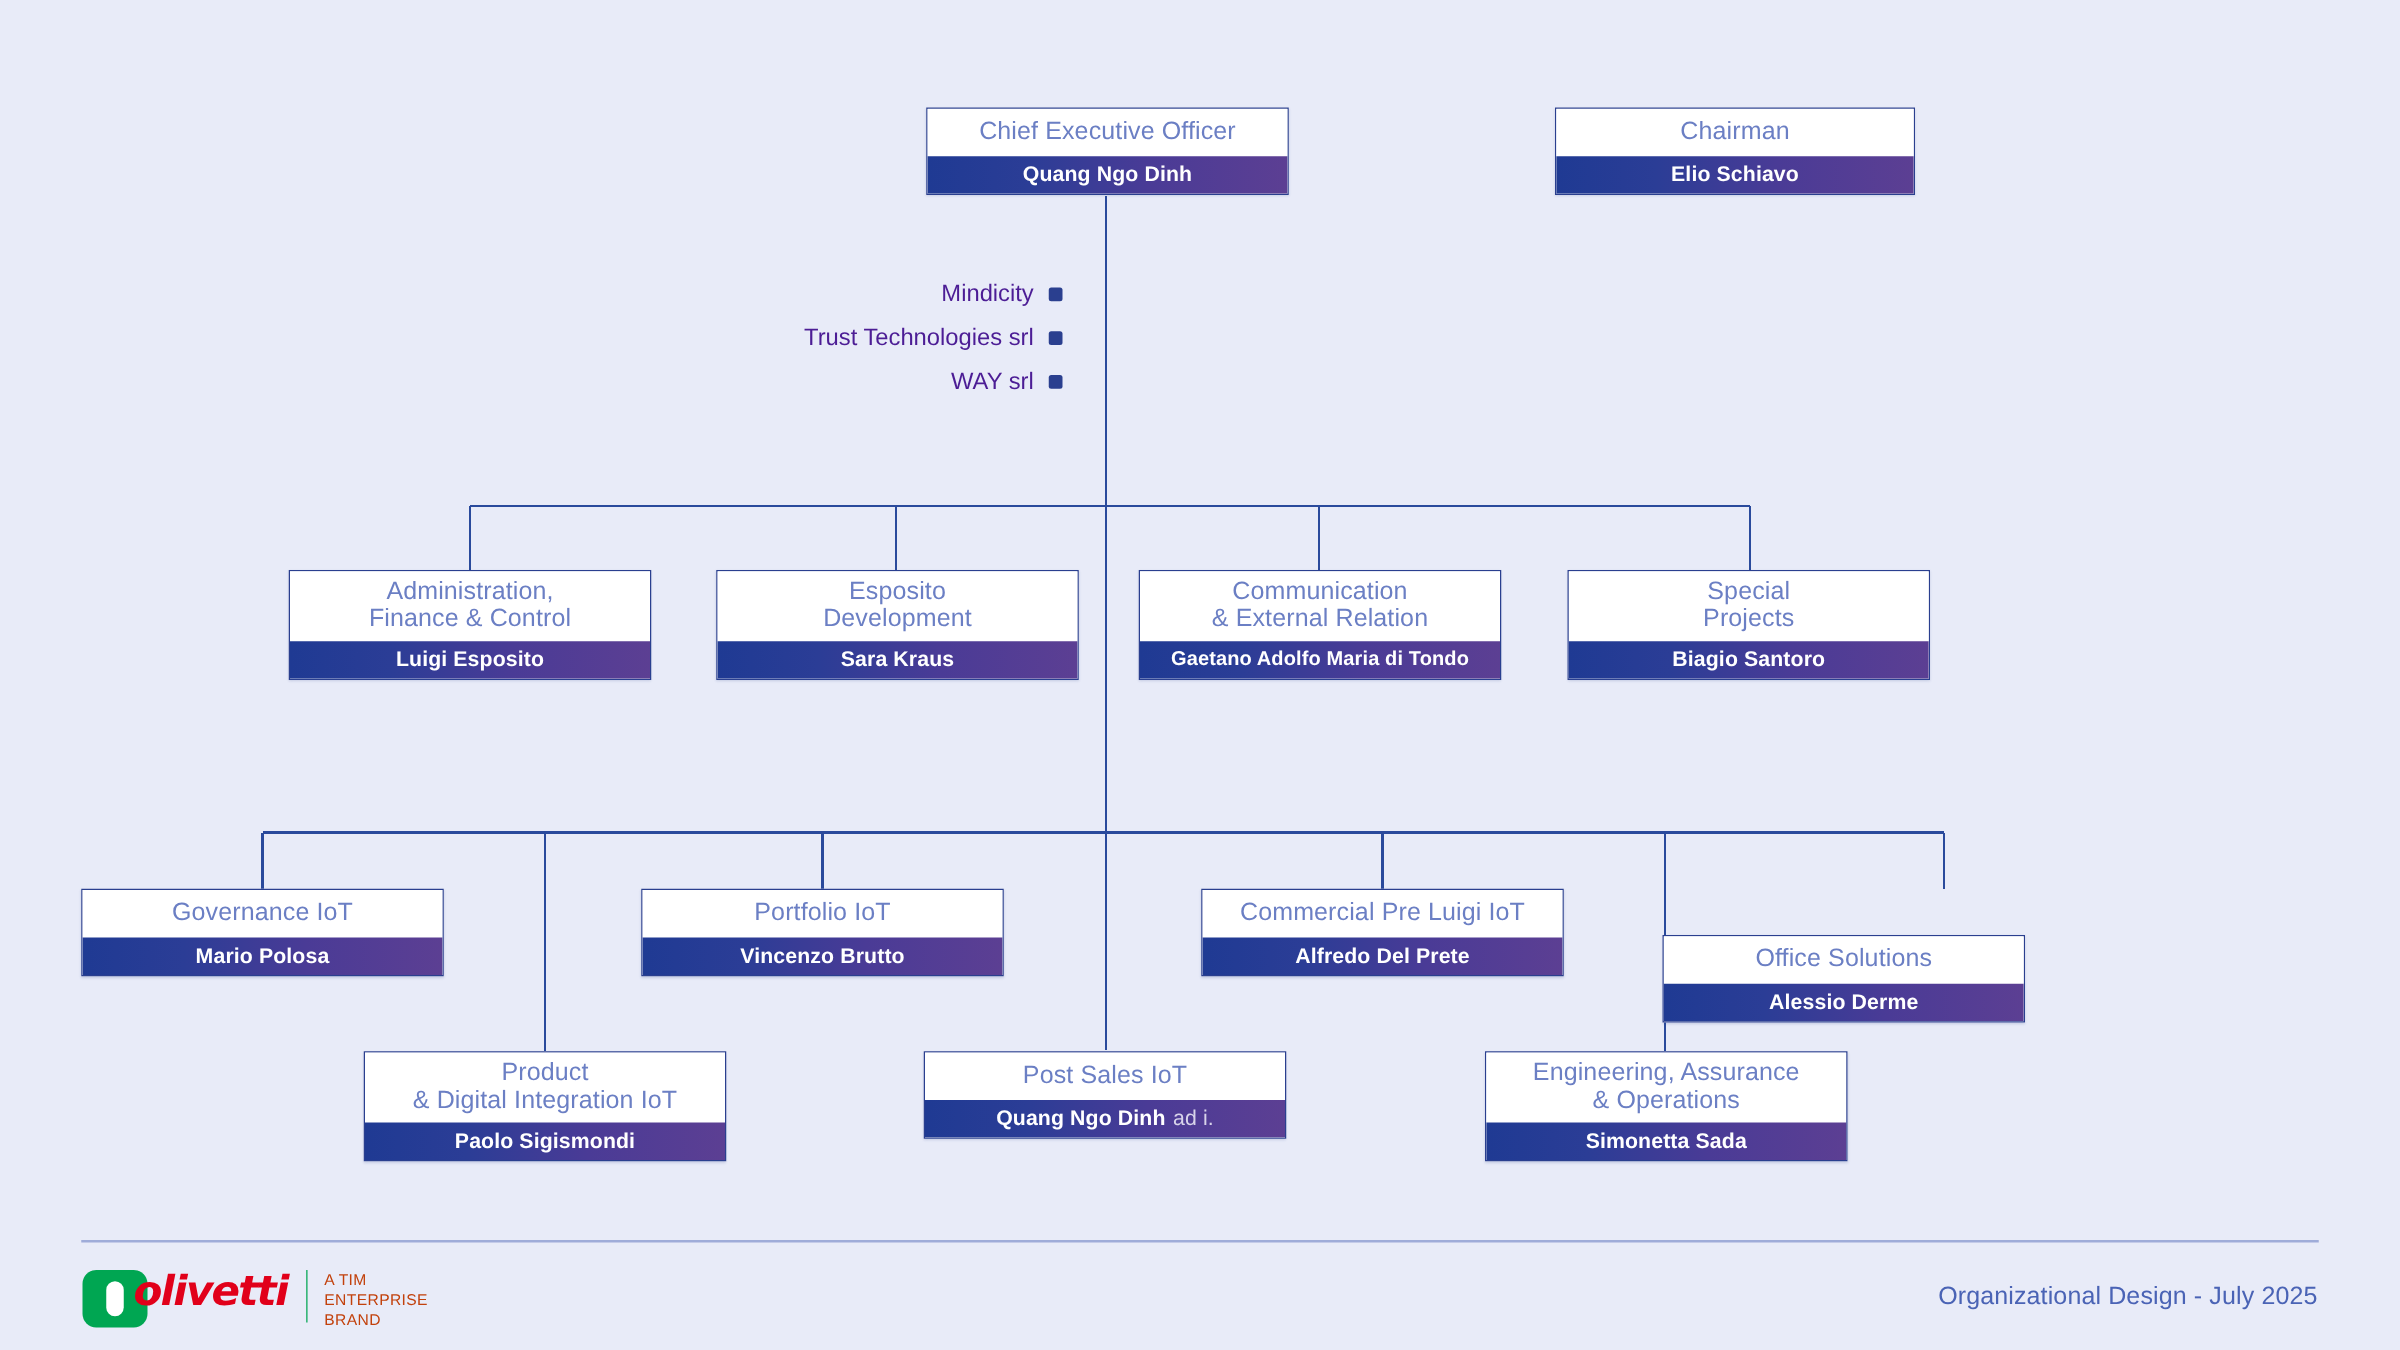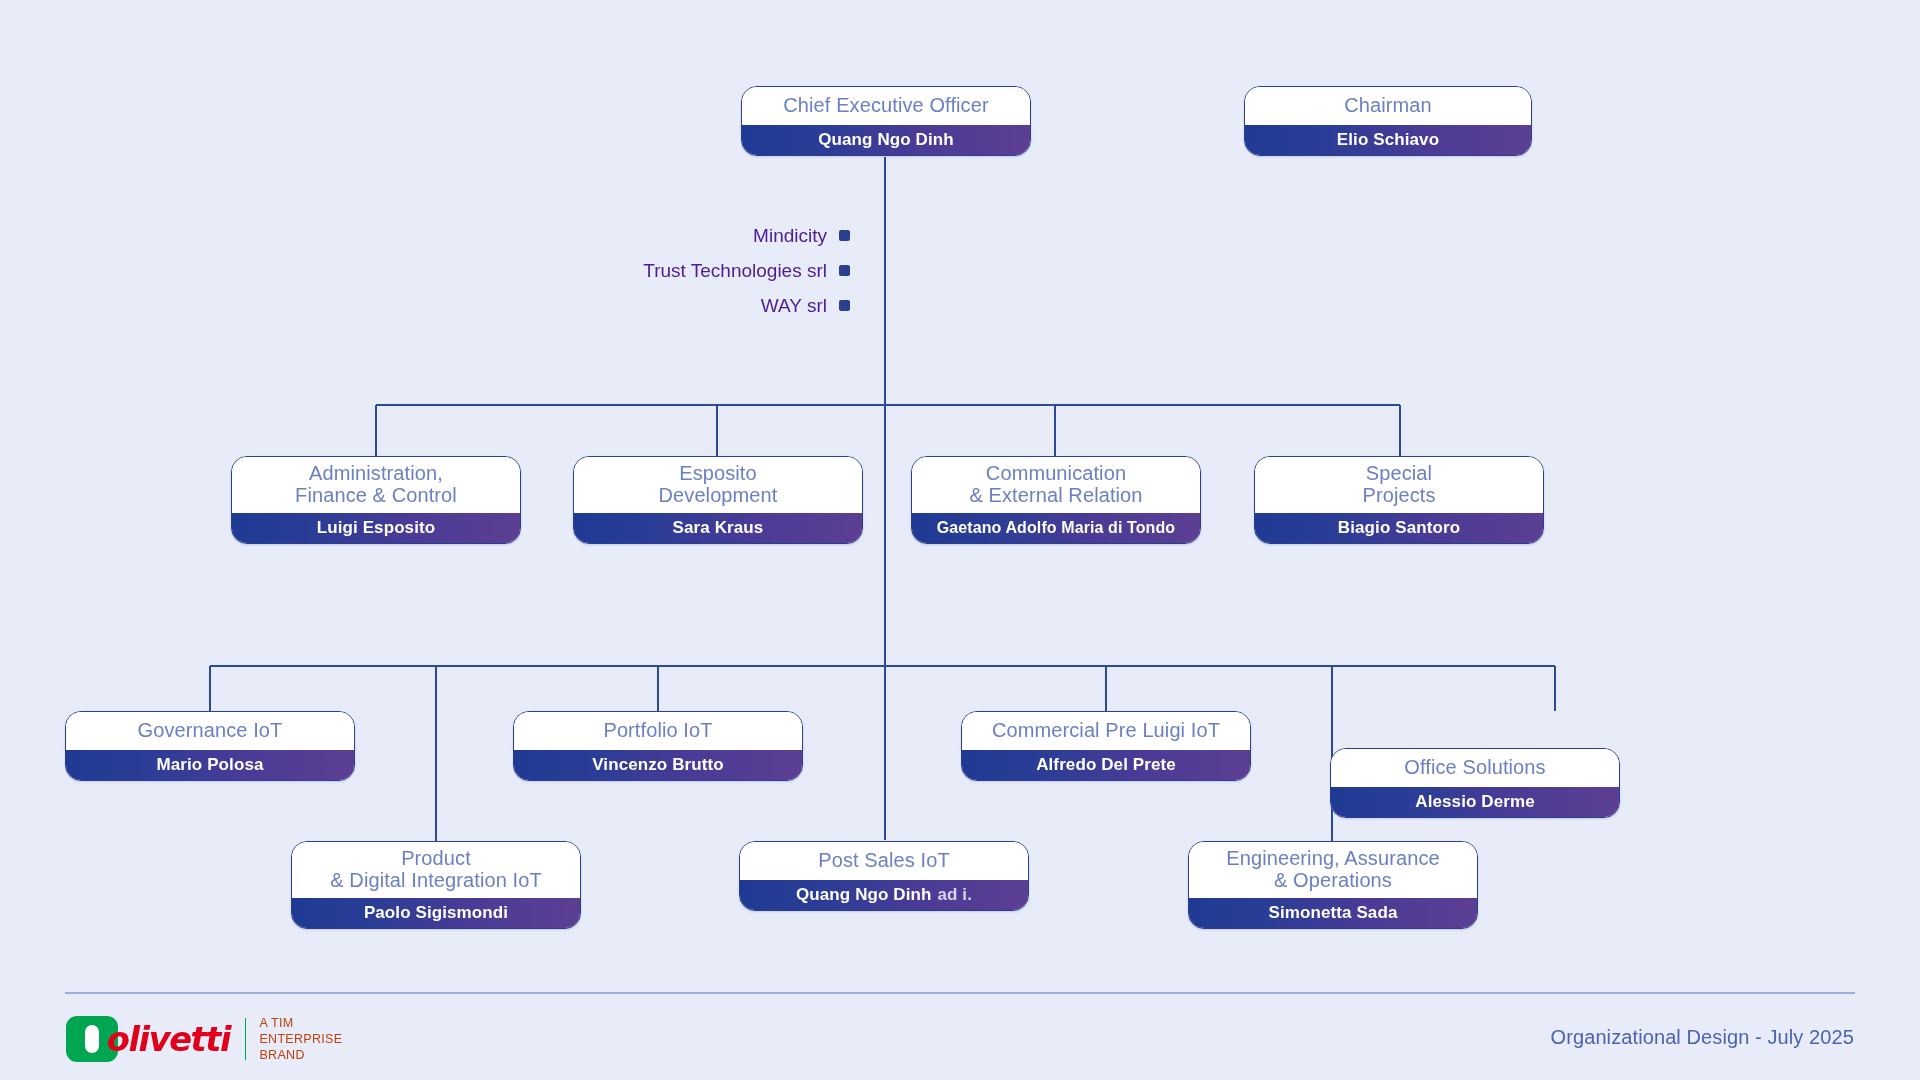--- a/index.html
+++ b/index.html
@@ -26,21 +26,21 @@
     left: 0; top: 0;
     width: 1920px;
     height: 1080px;
     pointer-events: none;
   }
 
   
   .node {
     position: absolute;
     border: 1.6px solid #2a3f8f;
-    border-radius: 16px;
+    border-radius: 0;
     background: #ffffff;
     overflow: hidden;
     box-shadow: 0 1px 2px rgba(40,60,140,0.18);
   }
 
   .node-title {
     background: #ffffff;
     color: #6b7fc4;
     font-size: 20px;
     font-weight: 400;
@@ -61,21 +61,21 @@
     font-weight: bold;
     text-align: center;
     display: flex;
     align-items: center;
     justify-content: center;
     letter-spacing: 0.1px;
     white-space: nowrap;
   }
 
   .node-name .suffix {
-    font-weight: 700;
+    font-weight: 400;
     color: #d8d4ea;
     margin-left: 6px;
     text-align: right;
   }
 
   
   .t1 .node-title { height: 38px; }
   .t1 .node-name  { height: 30px; }
   .t2 .node-title { height: 56px; }
   .t2 .node-name  { height: 30px; }
@@ -116,21 +116,20 @@
     width: 1790px;
     height: 1.6px;
     background: #9facd9;
   }
 
   #logo {
     position: absolute;
     left: 66px;
     top: 1016px;
     display: flex;
-    align-items: center;
     height: 46px;
   }
   .logo-mark {
     width: 52px;
     height: 46px;
     background: #00a652;
     border-radius: 11px;
     position: relative;
     flex: none;
   }

